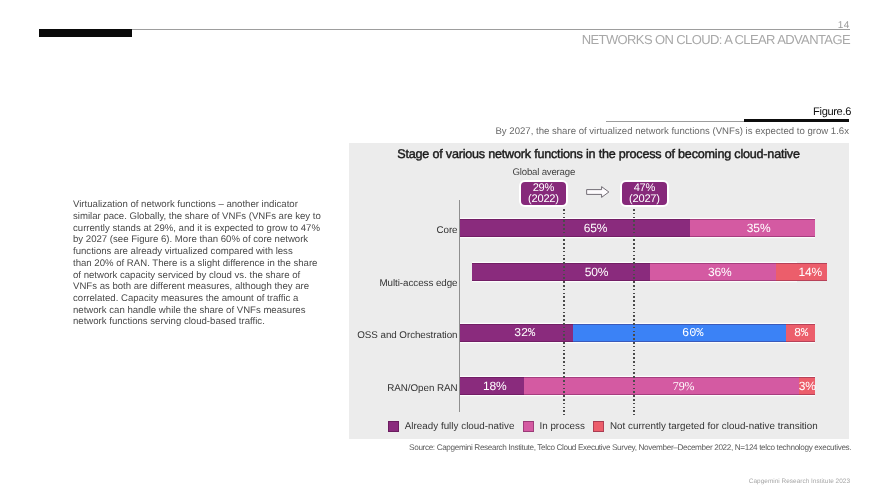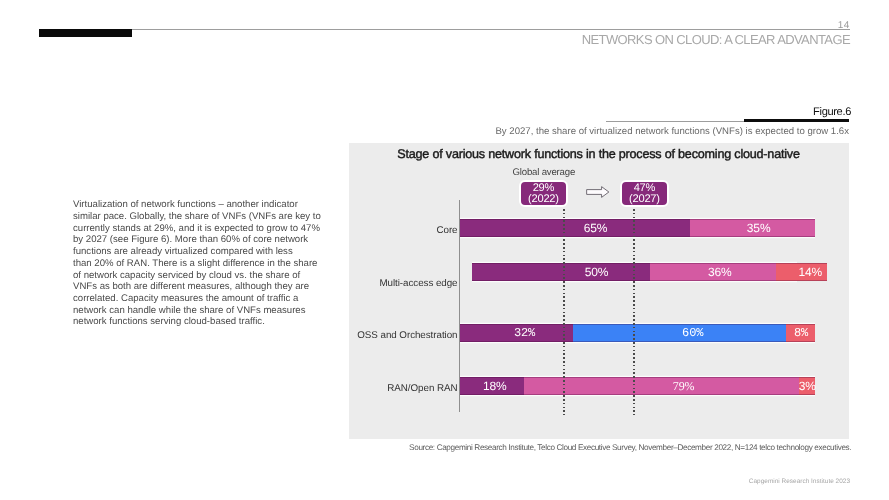--- a/index.html
+++ b/index.html
@@ -142,16 +142,30 @@
         <div class="seg" style="left: 339.025px; width: 15.975px; background: rgb(236, 94, 107);">
           <span class="vlab" style="left: 51.5%;">3%</span>
         </div>
       </div>
     </div>
   <div id="dlines">
       <div class="dline" style="left: 562.95px;"></div>
       <div class="dline" style="left: 632.885px;"></div>
     </div>
 
+  <div class="legend">
+      <div class="lg">
+        <span class="sw" style="background:#8a2b7d"></span>
+        <span class="lgt">Already fully cloud-native</span>
+      </div>
+      <div class="lg">
+        <span class="sw" style="background:#d45aa2"></span>
+        <span class="lgt">In process</span>
+      </div>
+      <div class="lg">
+        <span class="sw" style="background:#ec5e6b"></span>
+        <span class="lgt">Not currently targeted for cloud-native transition</span>
+      </div>
+    </div>
 
   <div class="source">Source: Capgemini Research Institute, Telco Cloud Executive Survey, November–December 2022, N=124 telco technology executives.</div>
   <div class="footer">Capgemini Research Institute 2023</div>
 </div>
 
 </body></html>

